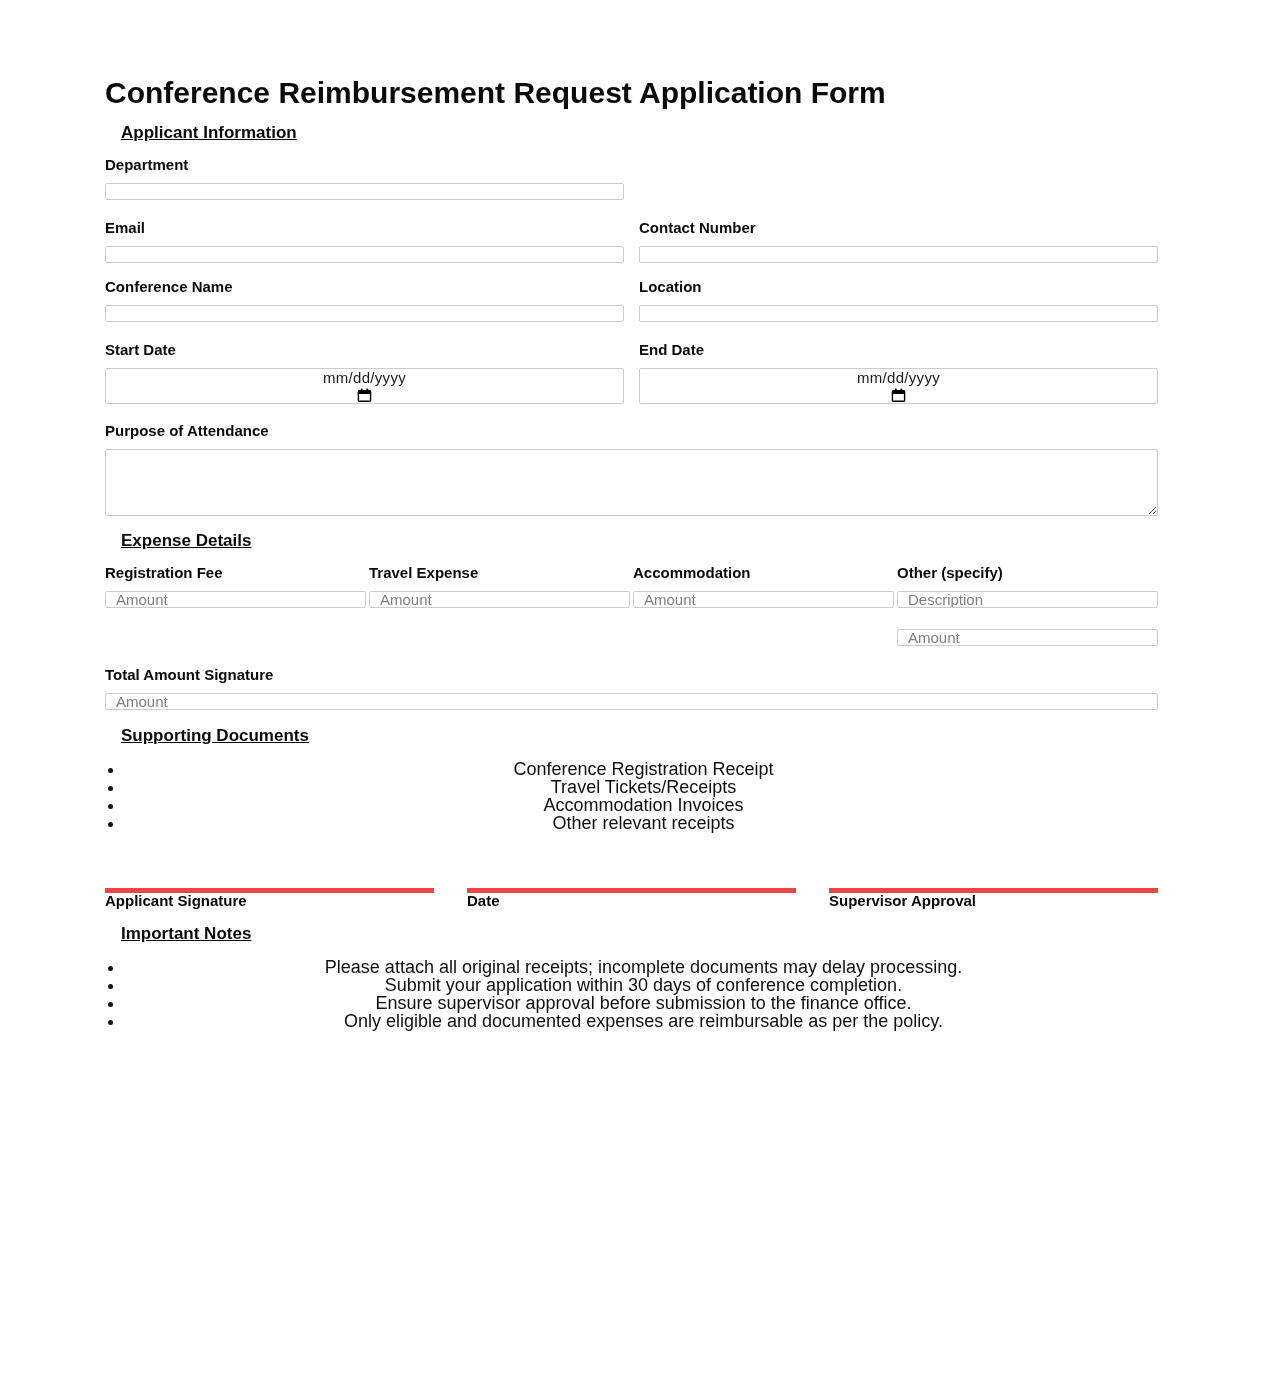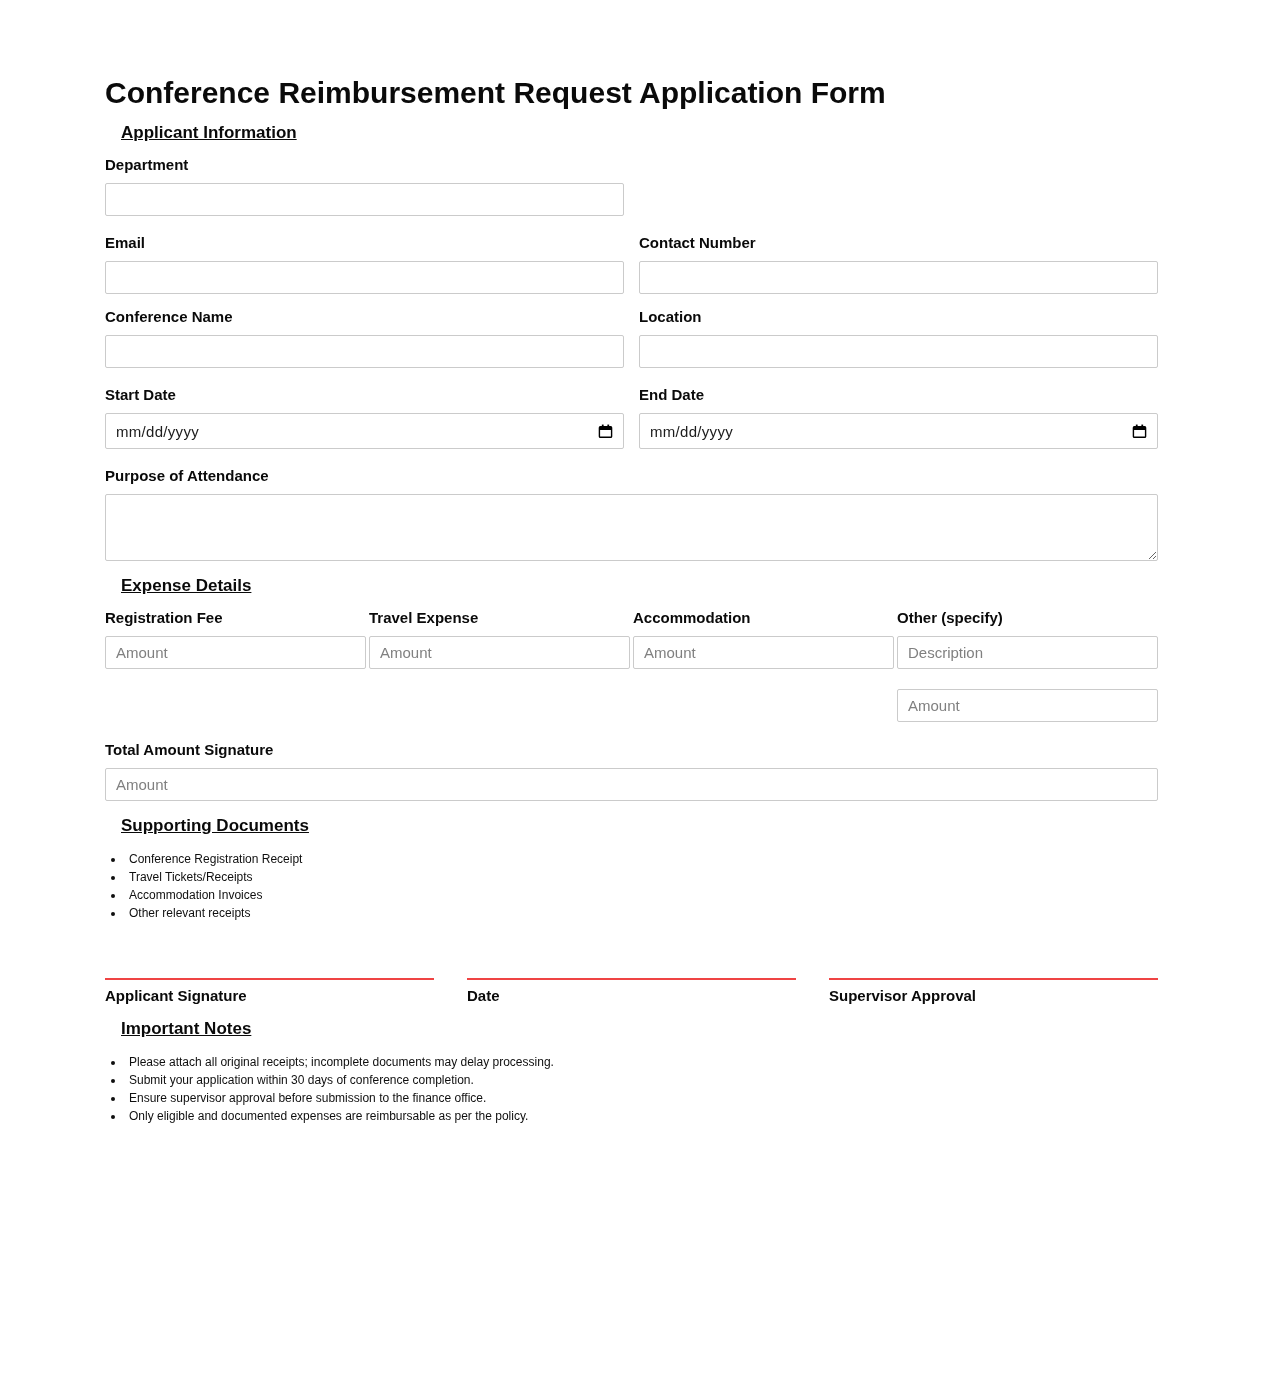--- a/index.html
+++ b/index.html
@@ -37,47 +37,48 @@
 
   input.text-input, .date-input, textarea.area-input {
     width: 100%;
     border: 1px solid #cbcbcb;
     border-radius: 2px;
     background: #ffffff;
     font-family: inherit;
     font-size: 15px;
     color: #1a1a1a;
   }
-  input.text-input { height: 33px; padding: 0 10px; }
+  input.text-input { height: 17px; padding: 0 10px; }
   input.text-input::placeholder, textarea.area-input::placeholder { color: #808080; opacity: 1; }
 
   .date-input {
     height: 36px; padding: 0 10px;
     display: flex; align-items: center; justify-content: space-between;
     cursor: default;
+    flex-direction: column;
   }
   .date-input .date-text { letter-spacing: 0.3px; color: #1c1c1c; }
   .date-input svg { display: block; }
 
   textarea.area-input { height: 67px; padding: 8px 10px; resize: both; display: block; }
 
   .other-amount { margin-top: 20px; }
   .total-block  { margin-top: 20px; }
 
   ul.doc-list {
     margin: 13px 0 0 0; padding: 0 0 0 20px;
-    font-size: 12px; line-height: 18px; color: #0f0f0f;
+    font-size: 18px; line-height: 18px; color: #0f0f0f; text-align: center;
   }
   ul.doc-list li { margin: 0; padding-left: 4px; }
 
   .sig-row {
     margin-top: 56px;
     display: grid; grid-template-columns: repeat(3, 1fr); column-gap: 33px;
   }
-  .sig-col { border-top: 2px solid #ef4444; padding-top: 8px; }
+  .sig-col { border-top: 5px solid #ef4444; }
   .sig-label { font-size: 15px; line-height: 16px; font-weight: 700; color:#0a0a0a; }
 </style>
 </head>
 <body>
 
 <div class="clip">
   <div class="container">
 
     <h1 class="page-title">Conference Reimbursement Request Application Form</h1>
 

